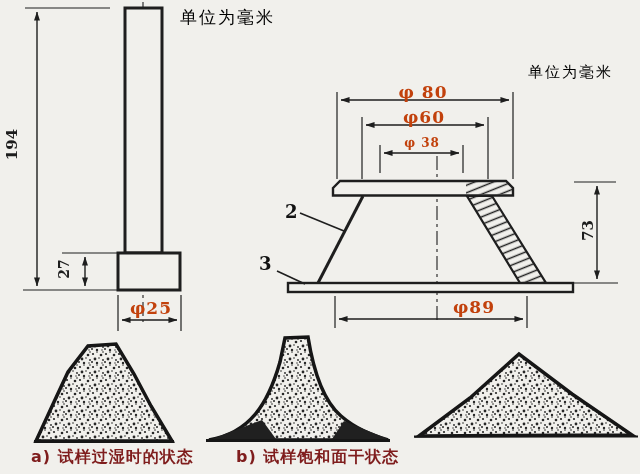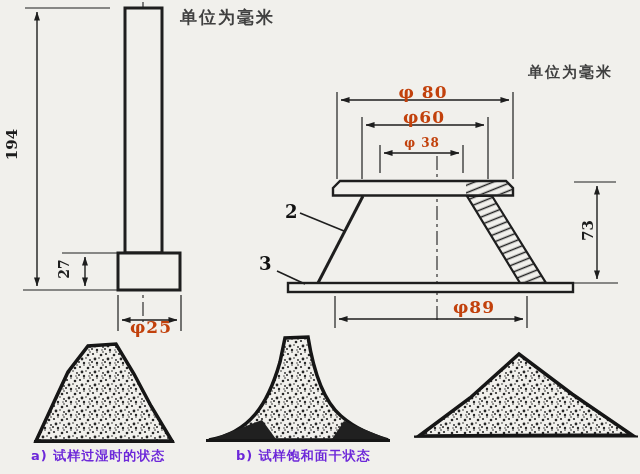--- a/index.html
+++ b/index.html
@@ -8,22 +8,22 @@
     font-family:"DejaVu Sans","Liberation Sans",sans-serif;
     background:#f1f0ec;
     position:relative;overflow:hidden;
   }
   #stage{position:absolute;left:0;top:0;width:640px;height:474px;}
   svg{position:absolute;left:0;top:0;}
   .txt{position:absolute;color:#222;white-space:nowrap;line-height:1;}
   .dimnum{font-family:"DejaVu Serif","Liberation Serif",serif;font-weight:700;color:#1d1d1d;}
   .rot{transform:rotate(-90deg);transform-origin:center center;text-align:center;}
   .phi{font-family:"DejaVu Serif","Liberation Serif",serif;font-weight:700;font-size:17px;letter-spacing:1px;color:#c2410c;text-align:center;}
-  .units{font-size:16px;font-weight:700;color:#404040;letter-spacing:2px;}
-  .caption{font-size:13px;font-weight:600;color:#6d28d9;letter-spacing:1px;}
+  .units{font-size:16px;font-weight:400;color:#000000;letter-spacing:2px;}
+  .caption{font-size:16px;font-weight:600;color:#7f1d1d;letter-spacing:1px;}
   .partnum{font-family:"DejaVu Serif","Liberation Serif",serif;font-weight:700;font-size:18px;color:#111;}
 </style>
 </head>
 <body>
 
 <div id="stage">
 
   <svg width="640" height="474" viewBox="0 0 640 474">
     <defs>
       <marker id="arw" viewBox="0 0 10 10" refX="9.5" refY="5" markerWidth="9" markerHeight="9" markerUnits="userSpaceOnUse" orient="auto-start-reverse">
@@ -114,21 +114,21 @@
       <path d="M419,436 L470,398 L519,354 L572,394 L632,435 Z" fill="url(#speck)" stroke="#161616" stroke-width="3.5"></path>
       <line x1="414" y1="436.5" x2="638" y2="436.5" stroke="#161616" stroke-width="2"></line>
     </g>
   </svg>
 
   <div class="txt units" style="left:180px;top:9px;font-size:17px;">单位为毫米</div>
   <div class="txt units" style="left:528px;top:65px;font-size:15px;">单位为毫米</div>
 
   <div class="txt dimnum rot" style="left:-9px;top:137px;width:42px;font-size:15px;">194</div>
   <div class="txt dimnum rot" style="left:48px;top:262px;width:32px;font-size:14px;">27</div>
-  <div class="txt phi" style="left:124px;top:300px;width:54px;margin-top:19px;">φ25</div>
+  <div class="txt phi" style="left:124px;top:300px;width:54px;">φ25</div>
 
   <div class="txt phi" style="left:393px;top:84px;width:60px;">φ 80</div>
   <div class="txt phi" style="left:398px;top:109px;width:52px;">φ60</div>
   <div class="txt phi" style="left:393px;top:137px;width:58px;font-size:12px;">φ 38</div>
   <div class="txt dimnum rot" style="left:572px;top:223px;width:32px;font-size:15px;">73</div>
   <div class="txt phi" style="left:425px;top:299px;width:56px;margin-left:21px;">φ89</div>
 
   <div class="txt partnum" style="left:285px;top:203px;">2</div>
   <div class="txt partnum" style="left:259px;top:255px;">3</div>
 

